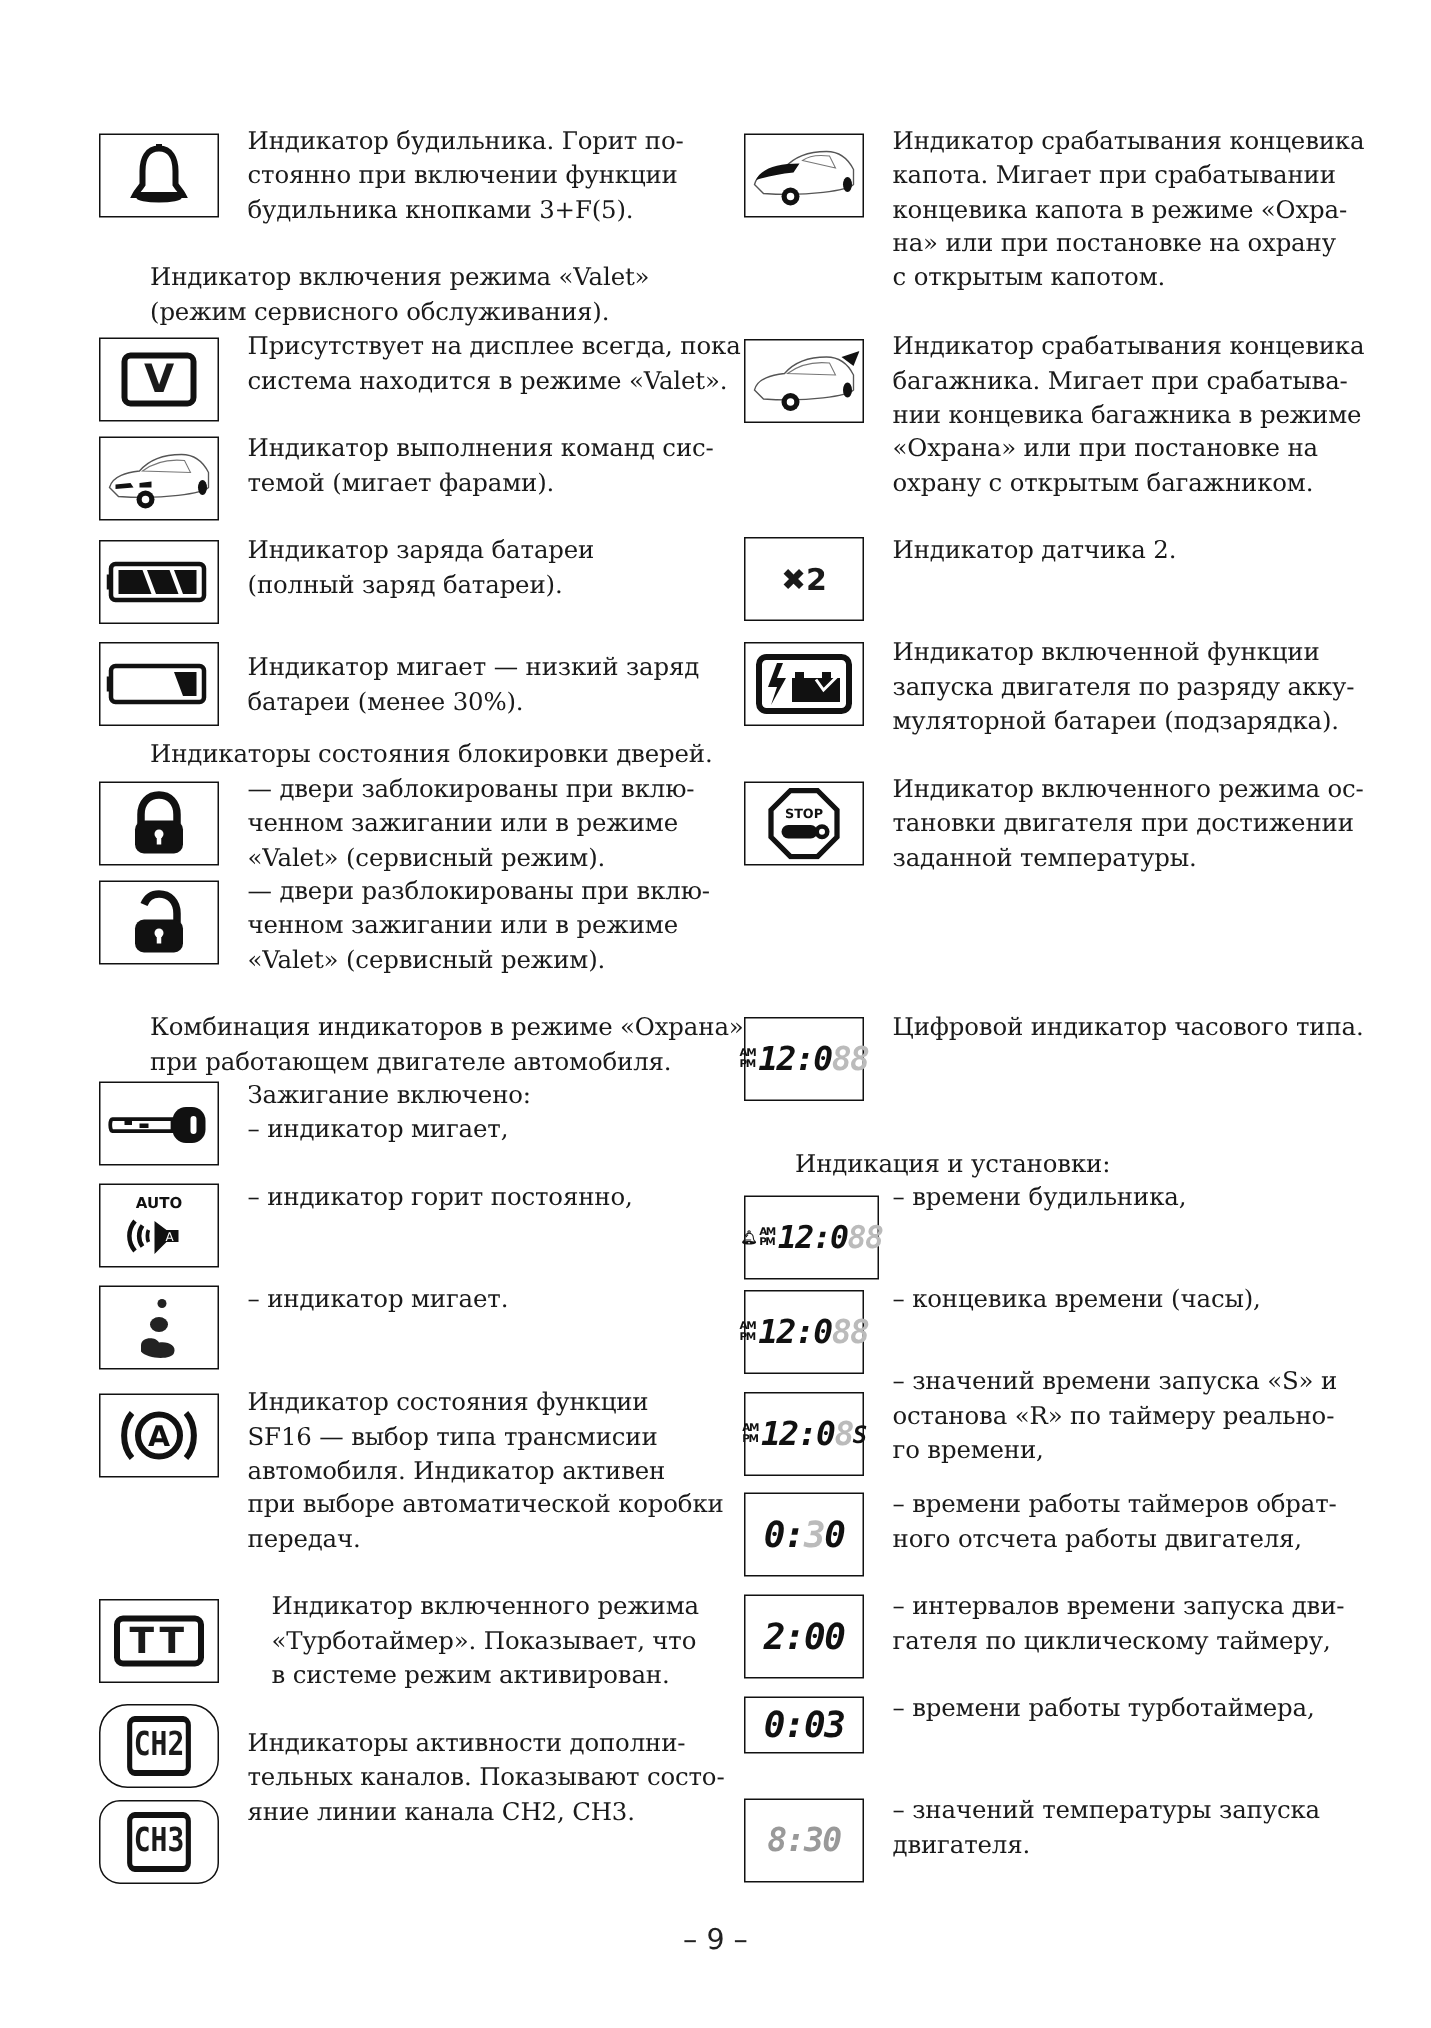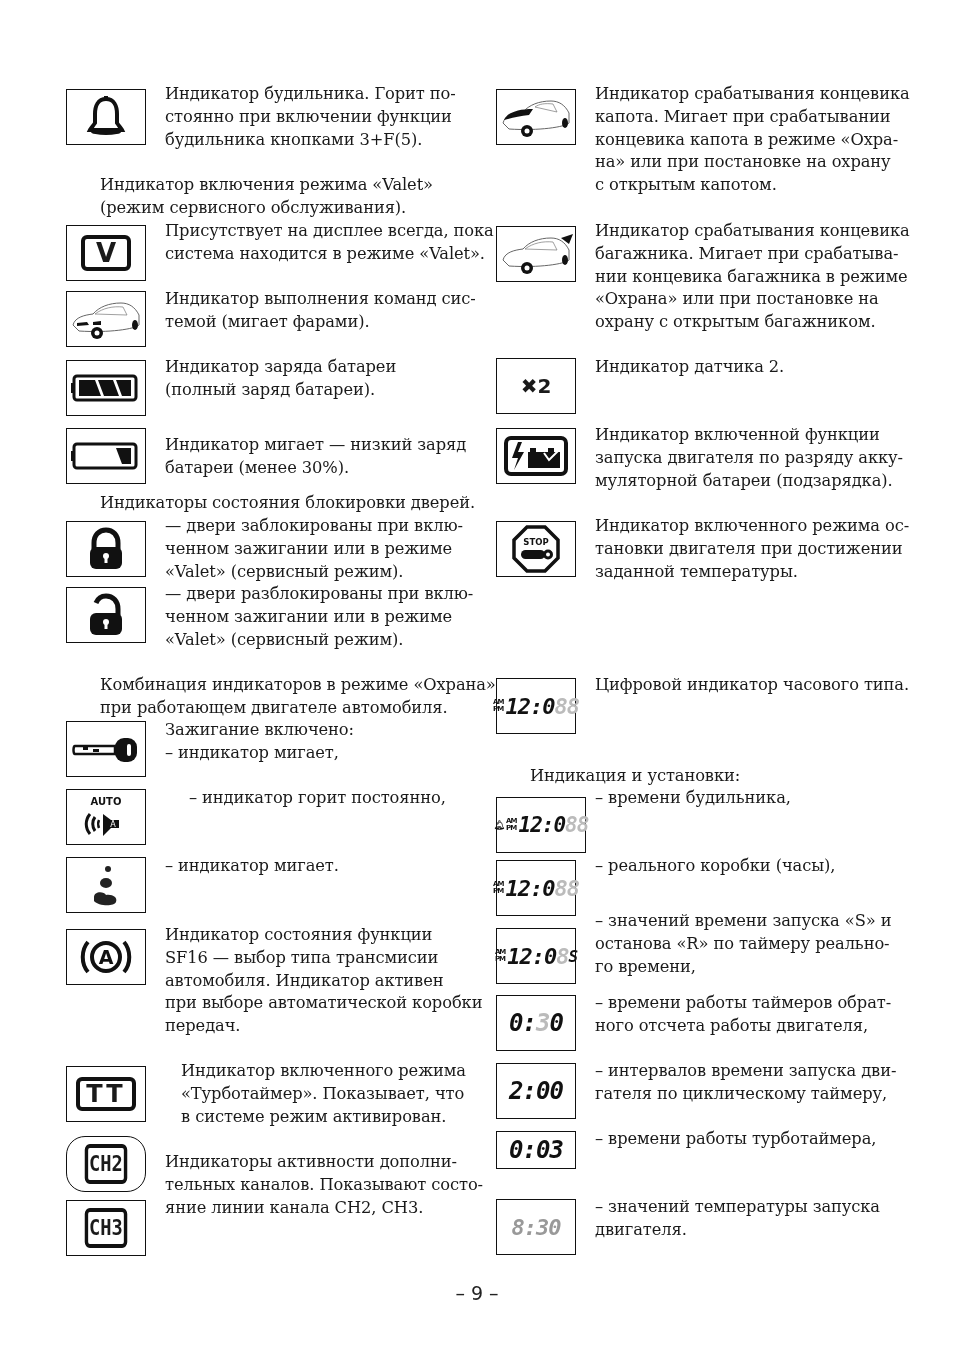--- a/index.html
+++ b/index.html
@@ -121,21 +121,21 @@
 <div class="box" style="left:66px;top:789px;width:80px;height:56px;">
   <svg width="50" height="46" viewBox="0 0 50 46">
     <text x="25" y="11" text-anchor="middle" font-family="DejaVu Sans, sans-serif" font-weight="bold" font-size="10" fill="#111">AUTO</text>
     <path d="M9 20 C4 26 4 34 9 40" fill="none" stroke="#111" stroke-width="3"></path>
     <path d="M14 23 C11 27 11 33 14 37" fill="none" stroke="#111" stroke-width="3"></path>
     <path d="M18 26 C17 28 17 32 18 34" fill="none" stroke="#111" stroke-width="2.5"></path>
     <path d="M22 20 L30 26 L38 26 L38 34 L30 34 L22 42 Z" fill="#111"></path>
     <text x="32" y="33" text-anchor="middle" font-family="DejaVu Sans, sans-serif" font-size="8" fill="#fff">A</text>
   </svg>
 </div>
-<div class="txt" style="left:165px;top:787px;margin-left:24px;">– индикатор горит постоянно,</div>
+<div class="txt" style="left:165px;top:787px;">– индикатор горит постоянно,</div>
 
 <div class="box" style="left:66px;top:857px;width:80px;height:56px;">
   <svg width="40" height="48" viewBox="0 0 40 48">
     <circle cx="22" cy="8" r="3" fill="#222"></circle>
     <ellipse cx="20" cy="22" rx="6" ry="5" fill="#222"></ellipse>
     <path d="M8 36 C8 30 18 30 20 34 C26 33 32 36 30 41 C28 46 12 45 8 40 Z" fill="#222"></path>
   </svg>
 </div>
 <div class="txt" style="left:165px;top:855px;">– индикатор мигает.</div>
 
@@ -161,21 +161,21 @@
 <div class="txt" style="left:181px;top:1060px;">Индикатор включенного режима
 «Турботаймер». Показывает, что
 в системе режим активирован.</div>
 
 <div class="box" style="left:66px;top:1136px;width:80px;height:56px;border-radius:19px;">
   <div style="width:50px;height:40px;border:4px solid #111;border-radius:6px;box-sizing:border-box;display:flex;align-items:center;justify-content:center;font-family:'DejaVu Sans Mono',monospace;font-weight:bold;font-size:22px;line-height:22px;transform:scaleX(0.85);">
     <span>CH2</span>
   </div>
 </div>
 
-<div class="box" style="left:66px;top:1200px;width:80px;height:56px;">
+<div class="box" style="left:66px;top:1200px;width:80px;height:56px;border-radius:14px;">
   <div style="width:50px;height:40px;border:4px solid #111;border-radius:6px;box-sizing:border-box;display:flex;align-items:center;justify-content:center;font-family:'DejaVu Sans Mono',monospace;font-weight:bold;font-size:22px;line-height:22px;transform:scaleX(0.85);">
     <span>CH3</span>
   </div>
 </div>
 <div class="txt" style="left:165px;top:1151px;">Индикаторы активности дополни-
 тельных каналов. Показывают состо-
 яние линии канала CH2, CH3.</div>
 
 <div class="box" style="left:496px;top:89px;width:80px;height:56px;">
   <svg width="74" height="48" viewBox="0 0 74 48">
@@ -256,21 +256,21 @@
   <span style="font-size:21px;">12:0</span>
     <span class="dim" style="font-size:21px;">88</span>
 </div>
 <div class="txt" style="left:595px;top:787px;">– времени будильника,</div>
 
 <div class="box lcd" style="left:496px;top:860px;width:80px;height:56px;">
   <span class="ampm"><span>AM</span><br><span>PM</span></span>
   <span style="font-size:22px;">12:0</span>
     <span class="dim" style="font-size:22px;">88</span>
 </div>
-<div class="txt" style="left:595px;top:855px;">– реального коробки (часы),</div>
+<div class="txt" style="left:595px;top:855px;">– концевика времени (часы),</div>
 
 <div class="box lcd" style="left:496px;top:928px;width:80px;height:56px;">
   <span class="ampm"><span>AM</span><br><span>PM</span></span>
   <span style="font-size:22px;">12:0</span>
     <span class="dim" style="font-size:22px;">8</span>
     <span style="font-size:16px;">S</span>
 </div>
 <div class="txt" style="left:595px;top:894px;margin-top:16px;">– значений времени запуска «S» и
    останова «R» по таймеру реально-
    го времени,</div>

